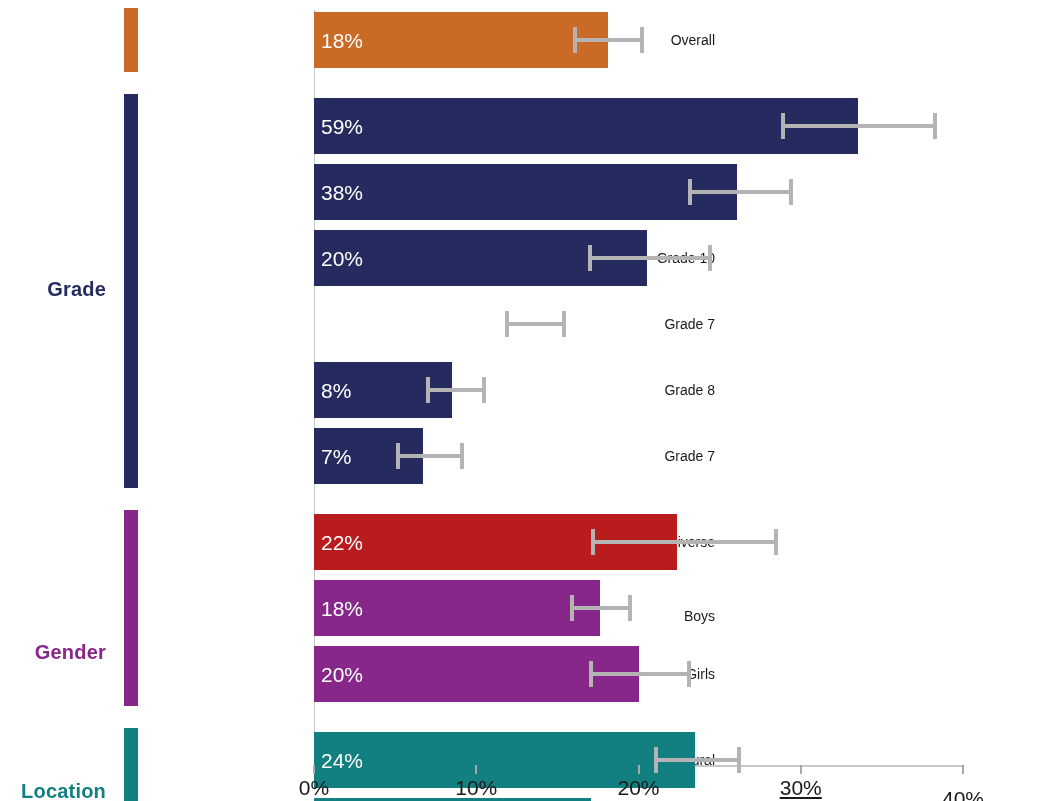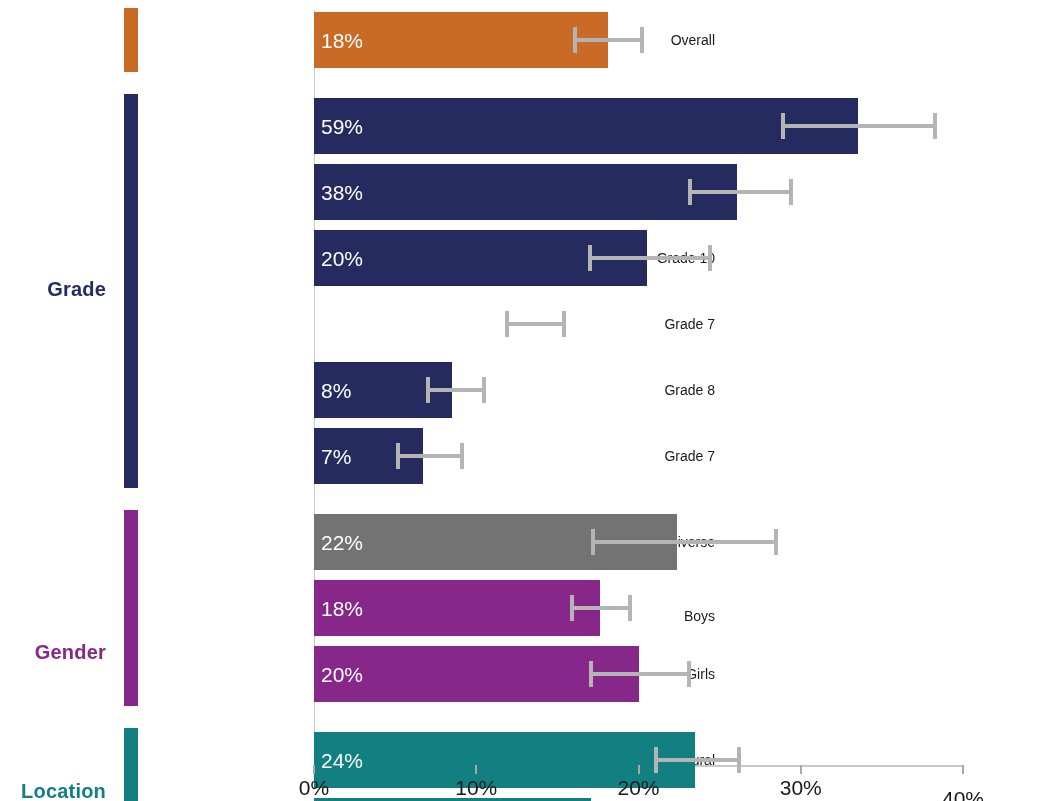--- a/index.html
+++ b/index.html
@@ -119,21 +119,21 @@
     <div class="cat-label" style="top: 456px;">Grade 7</div>
     <div class="bar" style="left: 314px; top: 428px; width: 108.707px; background: rgb(37, 43, 94);">
       <span class="bar-label">7%</span>
     </div>
     <div class="err-line" style="left: 398.37px; width: 63.2775px; top: 456px; background: rgb(180, 180, 180);"></div>
     <div class="err-cap" style="left: 396.37px; top: 456px; background: rgb(180, 180, 180);"></div>
     <div class="err-cap" style="left: 459.647px; top: 456px; background: rgb(180, 180, 180);"></div>
     <div class="group-spine" style="left: 124px; top: 94px; height: 394px; background: rgb(37, 43, 94);"></div>
     <div class="group-title" style="color: rgb(37, 43, 94); left: 0px; width: 106px; top: 278px;">Grade</div>
     <div class="cat-label" style="top: 542px;">Gender diverse</div>
-    <div class="bar" style="left: 314px; top: 514px; width: 363.44px; background: #737373; text-align: center;">
+    <div class="bar" style="left: 314px; top: 514px; width: 363.44px; background: #b91c1c; text-align: center;">
       <span class="bar-label">22%</span>
     </div>
     <div class="err-line" style="left: 593.07px; width: 183.343px; top: 542px; background: rgb(180, 180, 180);"></div>
     <div class="err-cap" style="left: 591.07px; top: 542px; background: rgb(180, 180, 180);"></div>
     <div class="err-cap" style="left: 774.413px; top: 542px; background: rgb(180, 180, 180);"></div>
     <div class="cat-label" style="top: 616px;">Boys</div>
     <div class="bar" style="left: 314px; top: 580px; width: 285.56px; background: rgb(135, 39, 138);">
       <span class="bar-label">18%</span>
     </div>
     <div class="err-line" style="left: 571.977px; width: 58.41px; top: 608px; background: rgb(180, 180, 180);"></div>
@@ -158,16 +158,16 @@
     <div class="bar" style="left: 314px; top: 798px; width: 277.447px; background: rgb(18, 128, 128);"></div>
     <div class="group-spine" style="left: 124px; top: 728px; height: 130px; background: rgb(18, 128, 128);"></div>
     <div class="group-title" style="color: rgb(18, 128, 128); left: 0px; width: 106px; top: 780px;">Location</div>
     <div class="x-tick" style="left: 313px;"></div>
     <div class="x-tick-label" style="left: 314px;">0%</div>
     <div class="x-tick" style="left: 475.25px;"></div>
     <div class="x-tick-label" style="left: 476.25px;">10%</div>
     <div class="x-tick" style="left: 637.5px;"></div>
     <div class="x-tick-label" style="left: 638.5px;">20%</div>
     <div class="x-tick" style="left: 799.75px;"></div>
-    <div class="x-tick-label" style="left: 800.75px;">30%</div>
+    <div class="x-tick-label" style="left: 800.75px; text-decoration: underline;">30%</div>
     <div class="x-tick" style="left: 962px;"></div>
     <div class="x-tick-label" style="left: 963px; margin-top: 11px;">40%</div>
   </div>
 
 </body></html>

